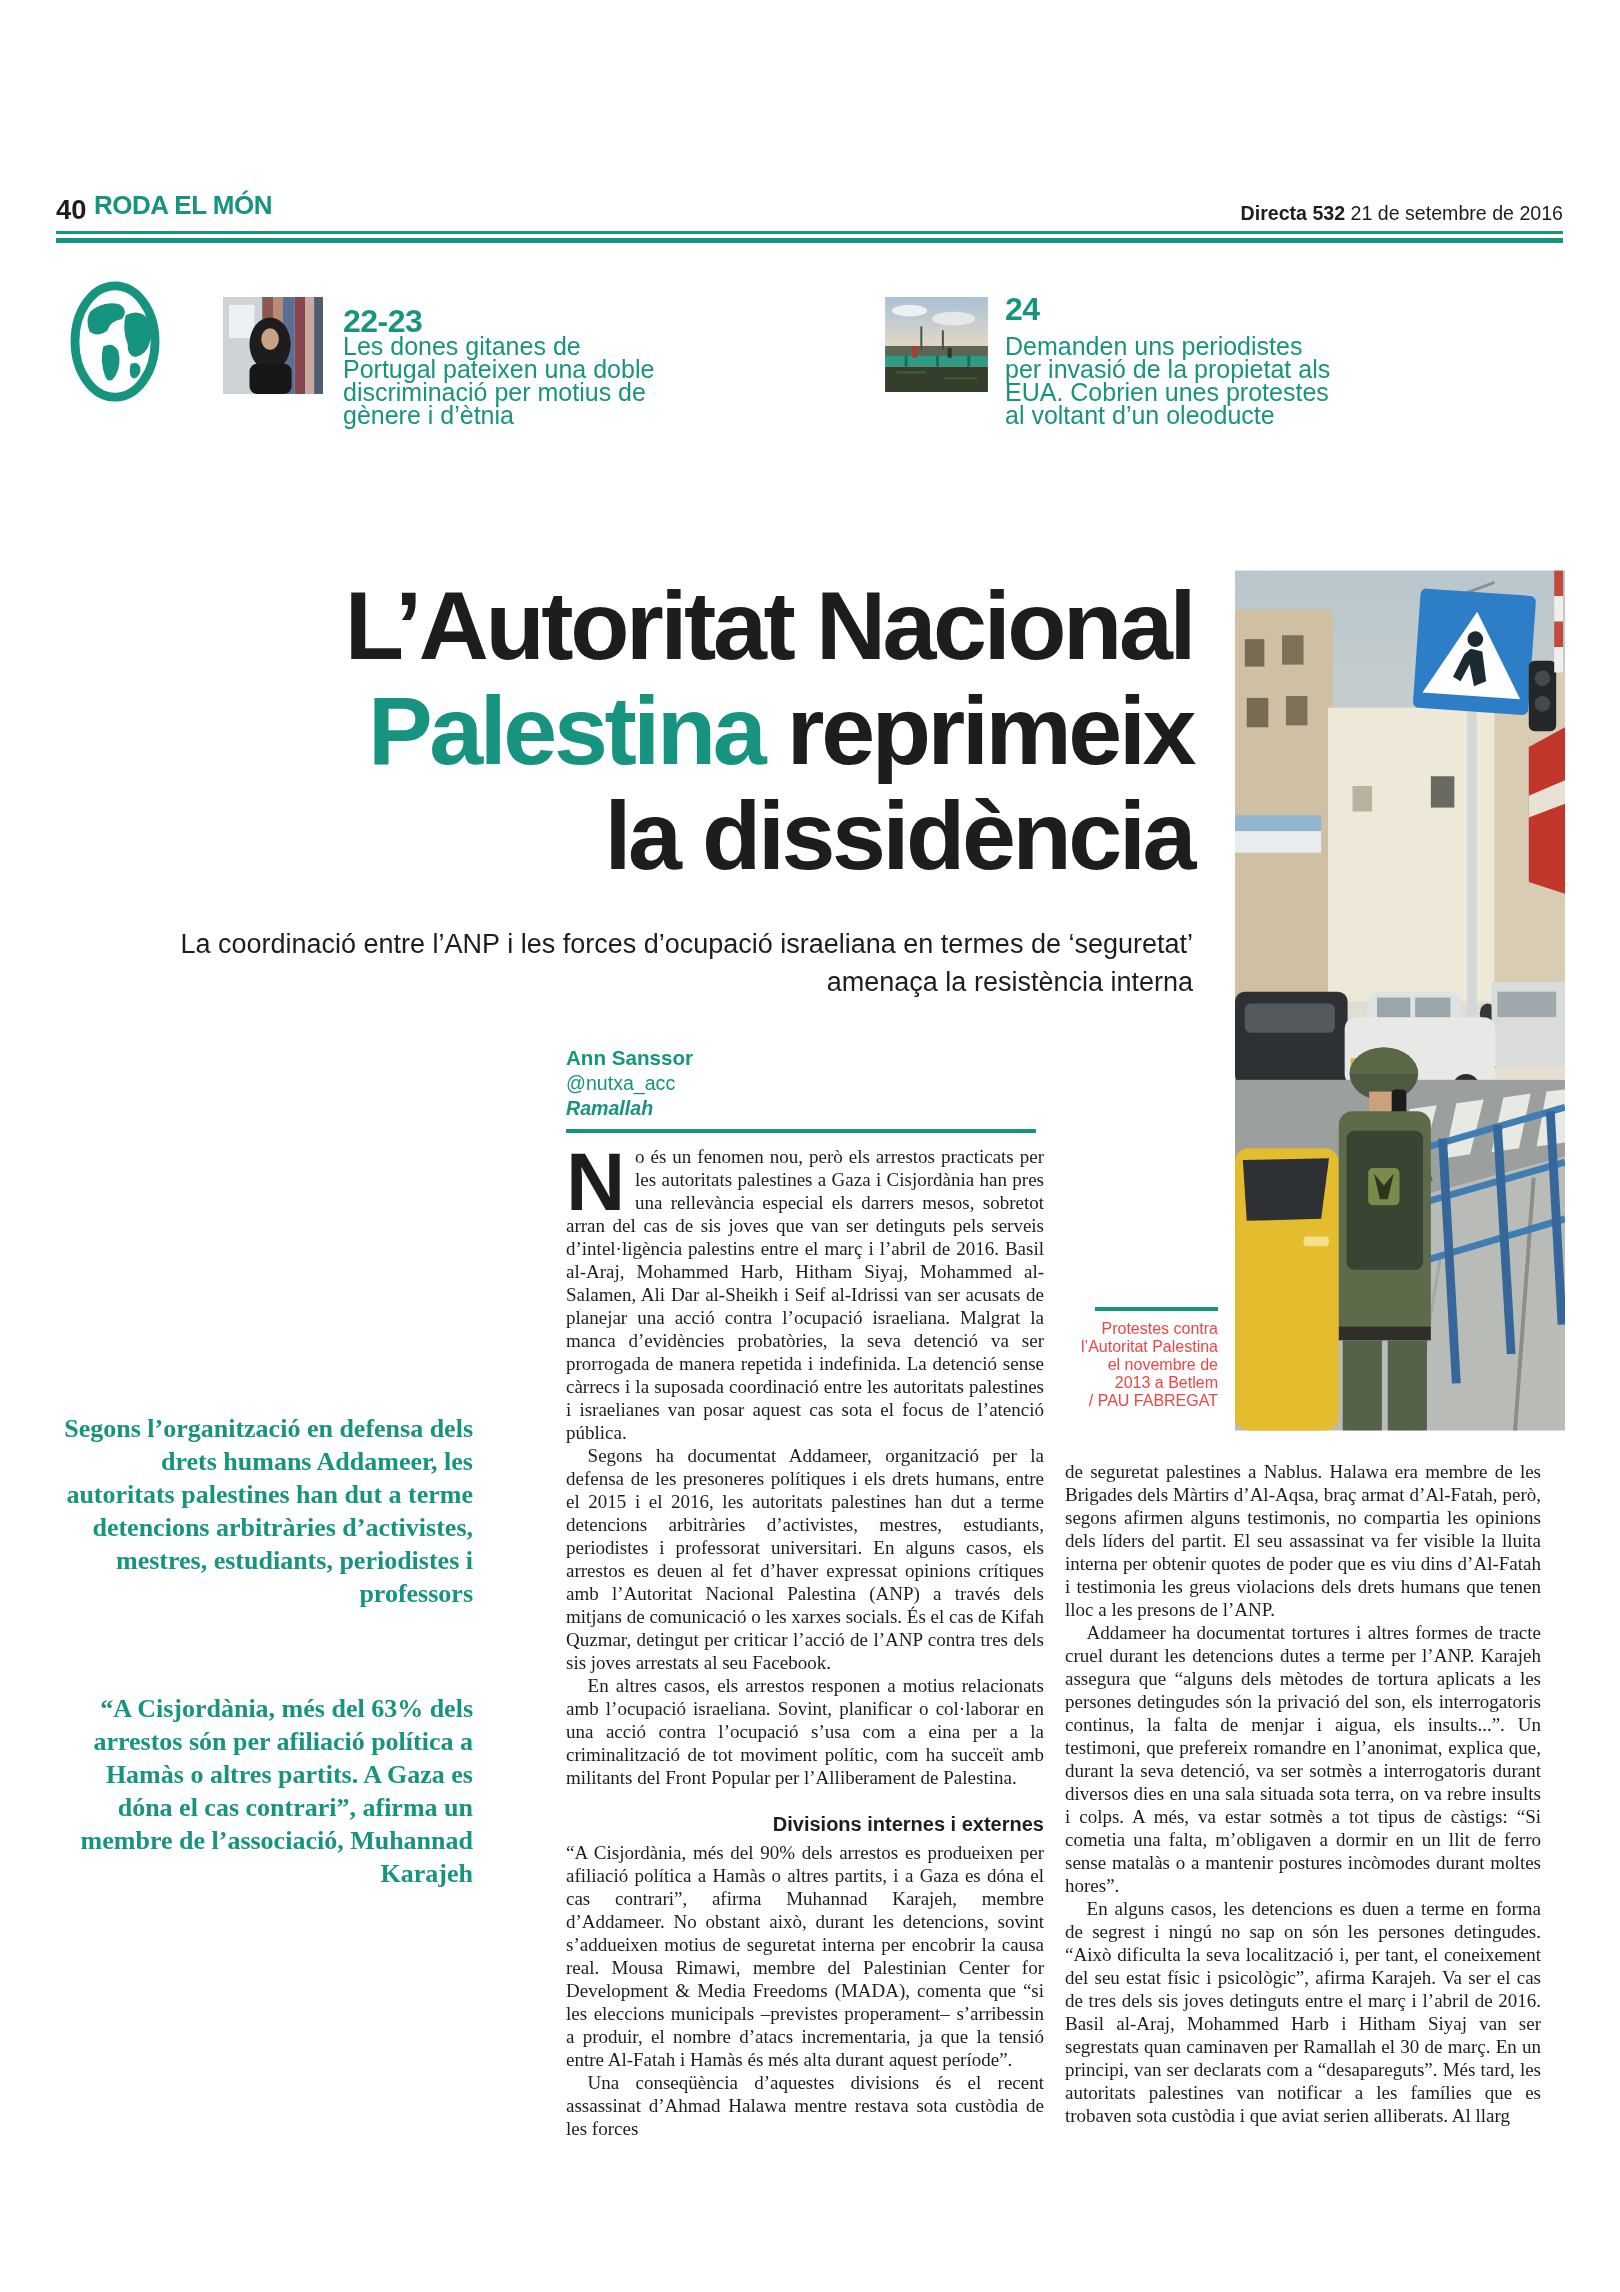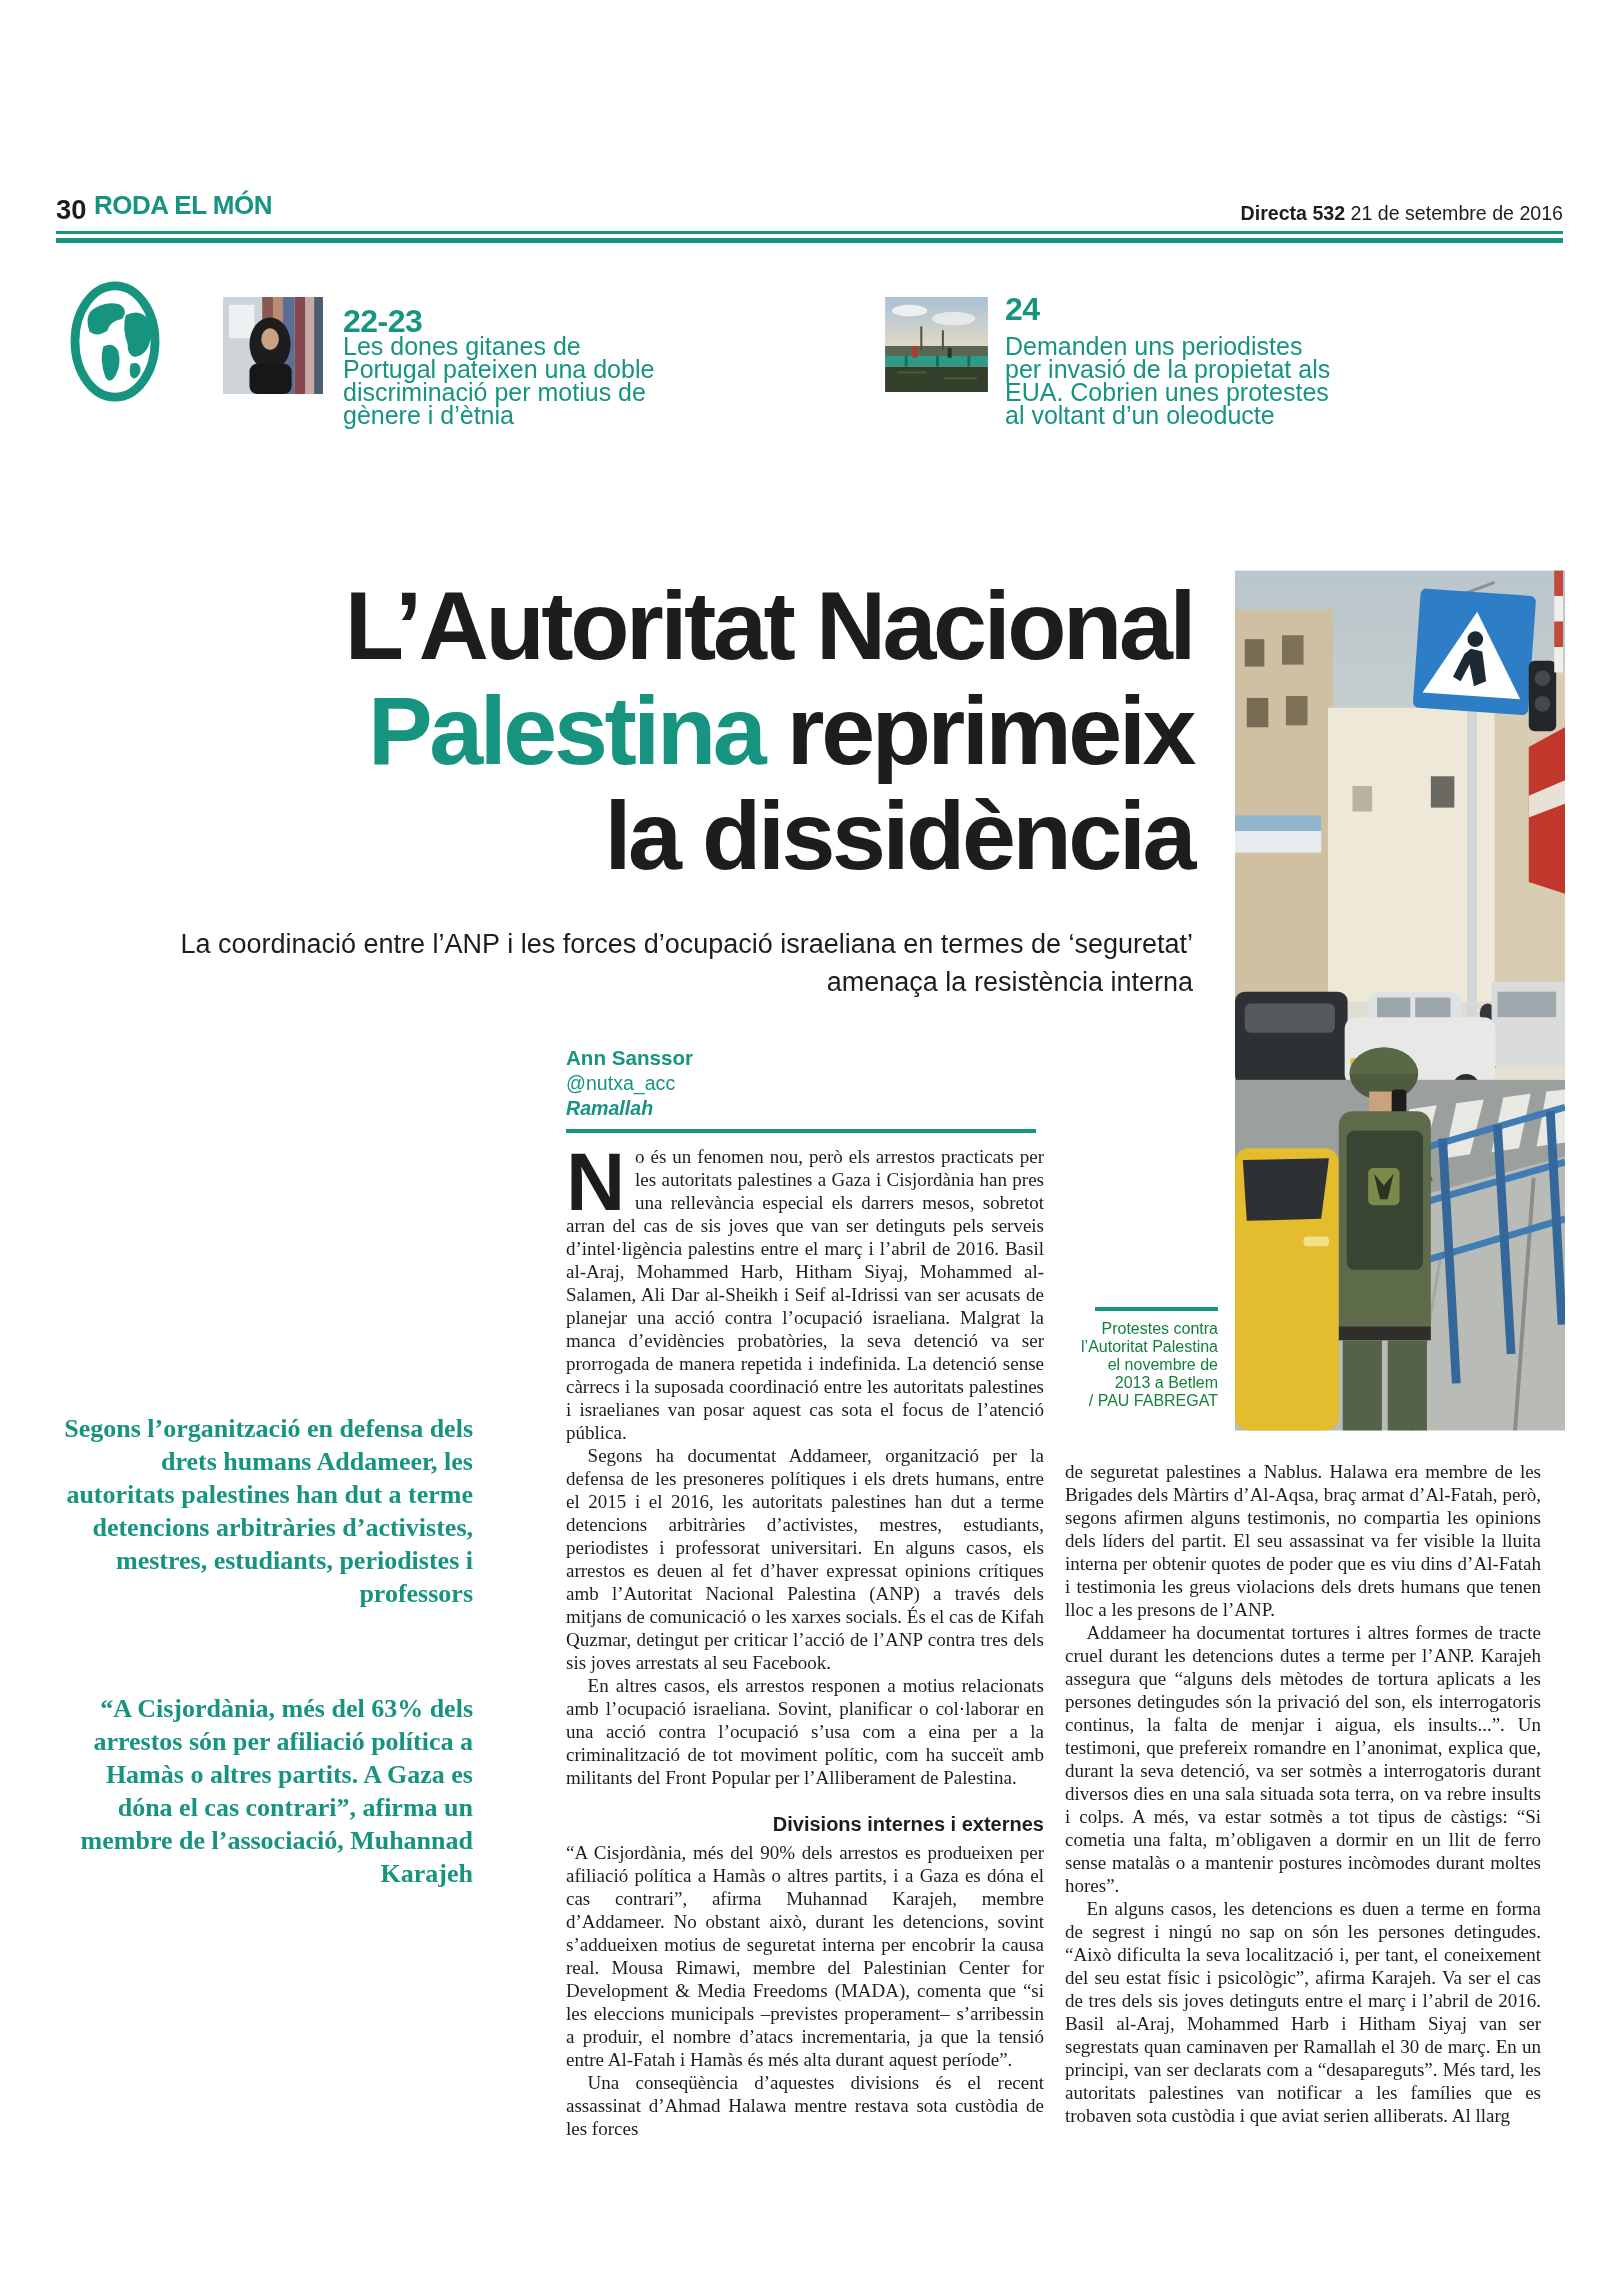--- a/index.html
+++ b/index.html
@@ -73,30 +73,30 @@
     font-family:"Liberation Serif", serif; font-weight:bold; font-size:26px; line-height:33px;
   }
   #quote1 { top:1412px; }
   #quote2 { top:1692px; }
 
   
   #photo { position:absolute; left:1235px; top:570px; width:330px; height:861px; }
   #photo svg { display:block; }
   #caption {
     position:absolute; left:1074px; top:1307px; width:144px; text-align:right;
-    font-size:16px; line-height:18px; color:#15803d;
+    font-size:16px; line-height:18px; color:#ef4444;
   }
   #caption-rule { display:block; margin:0 0 8.8px auto; width:123px; height:3.9px; background:var(--accent); }
 </style>
 </head>
 <body>
 
 <div class="page">
 
-  <div class="abs" id="page-number">30</div>
+  <div class="abs" id="page-number">40</div>
   <div class="abs" id="section-title">RODA EL MÓN</div>
   <div class="abs" id="issue-info"><span class="issue-name">Directa 532</span><span> 21 de setembre de 2016</span></div>
   <div class="rule" id="rule-thin"></div>
   <div class="rule" id="rule-thick"></div>
 
   <div class="abs" id="globe">
     <svg width="93" height="123" viewBox="0 0 95 126">
       <ellipse cx="47" cy="63" rx="41" ry="57" fill="#ffffff" stroke="#17947f" stroke-width="9"></ellipse>
       <path d="M22,32 q14,-11 30,-7 q9,6 2,15 q-12,2 -15,12 q-10,7 -18,1 q-5,-13 1,-21 z" fill="#17947f"></path>
       <path d="M35,68 q10,-5 15,4 q4,13 -2,25 q-6,11 -11,2 q-6,-17 -2,-31 z" fill="#17947f"></path>

